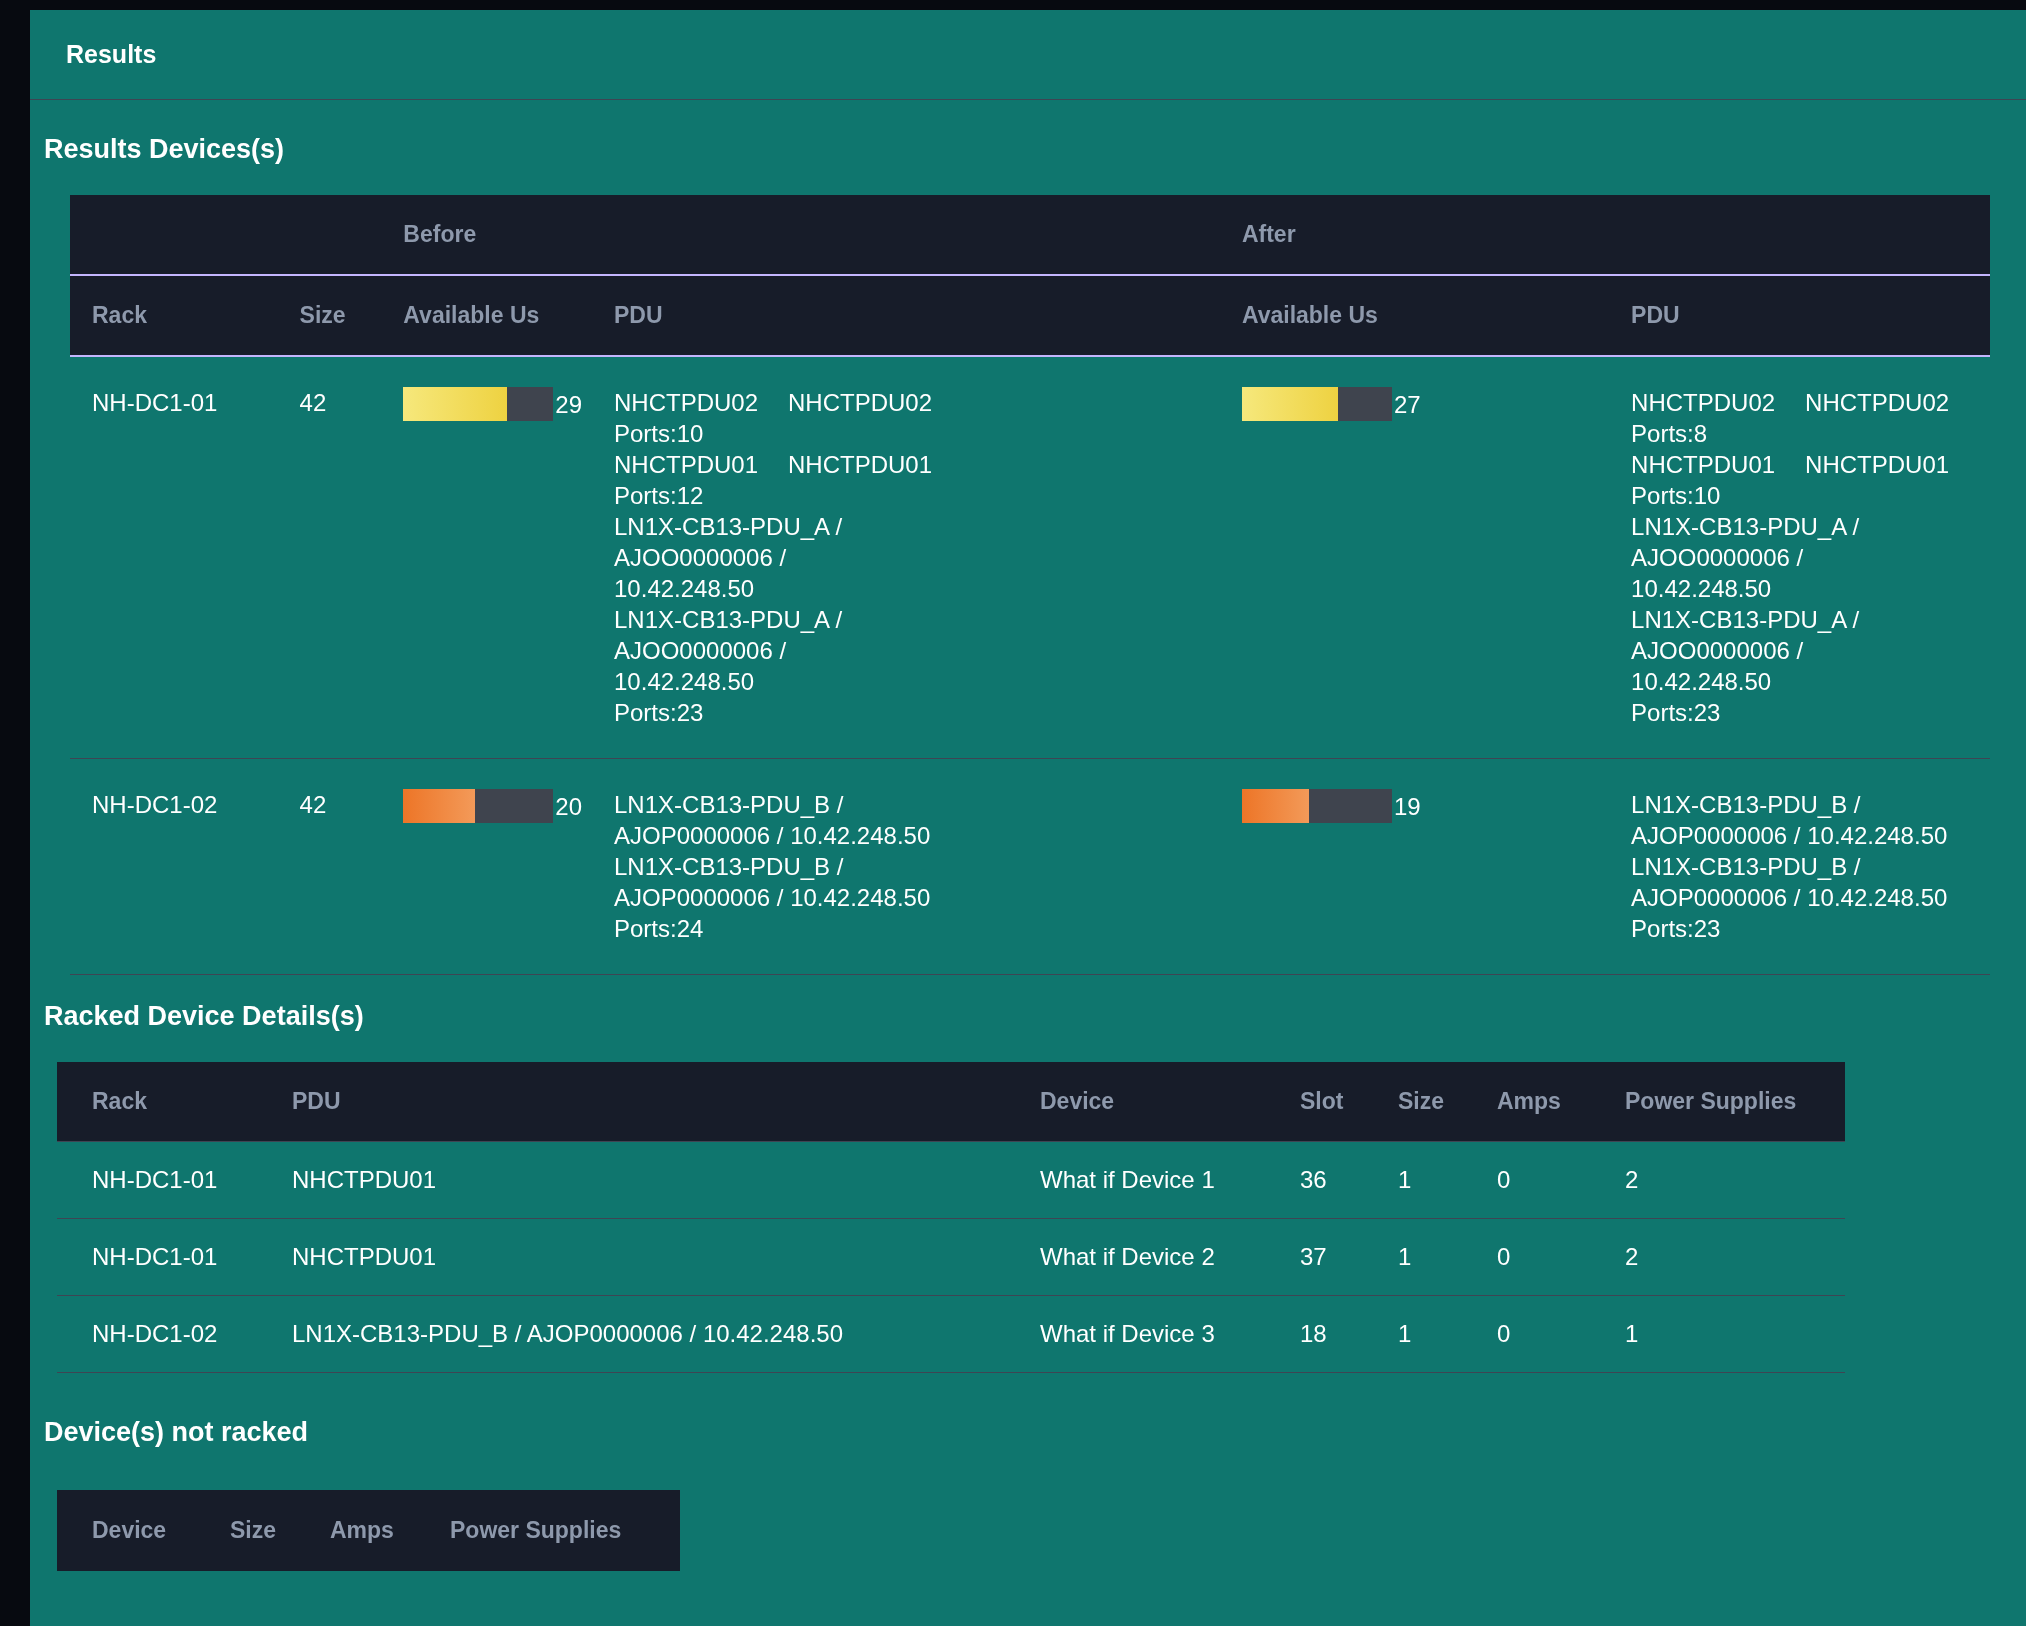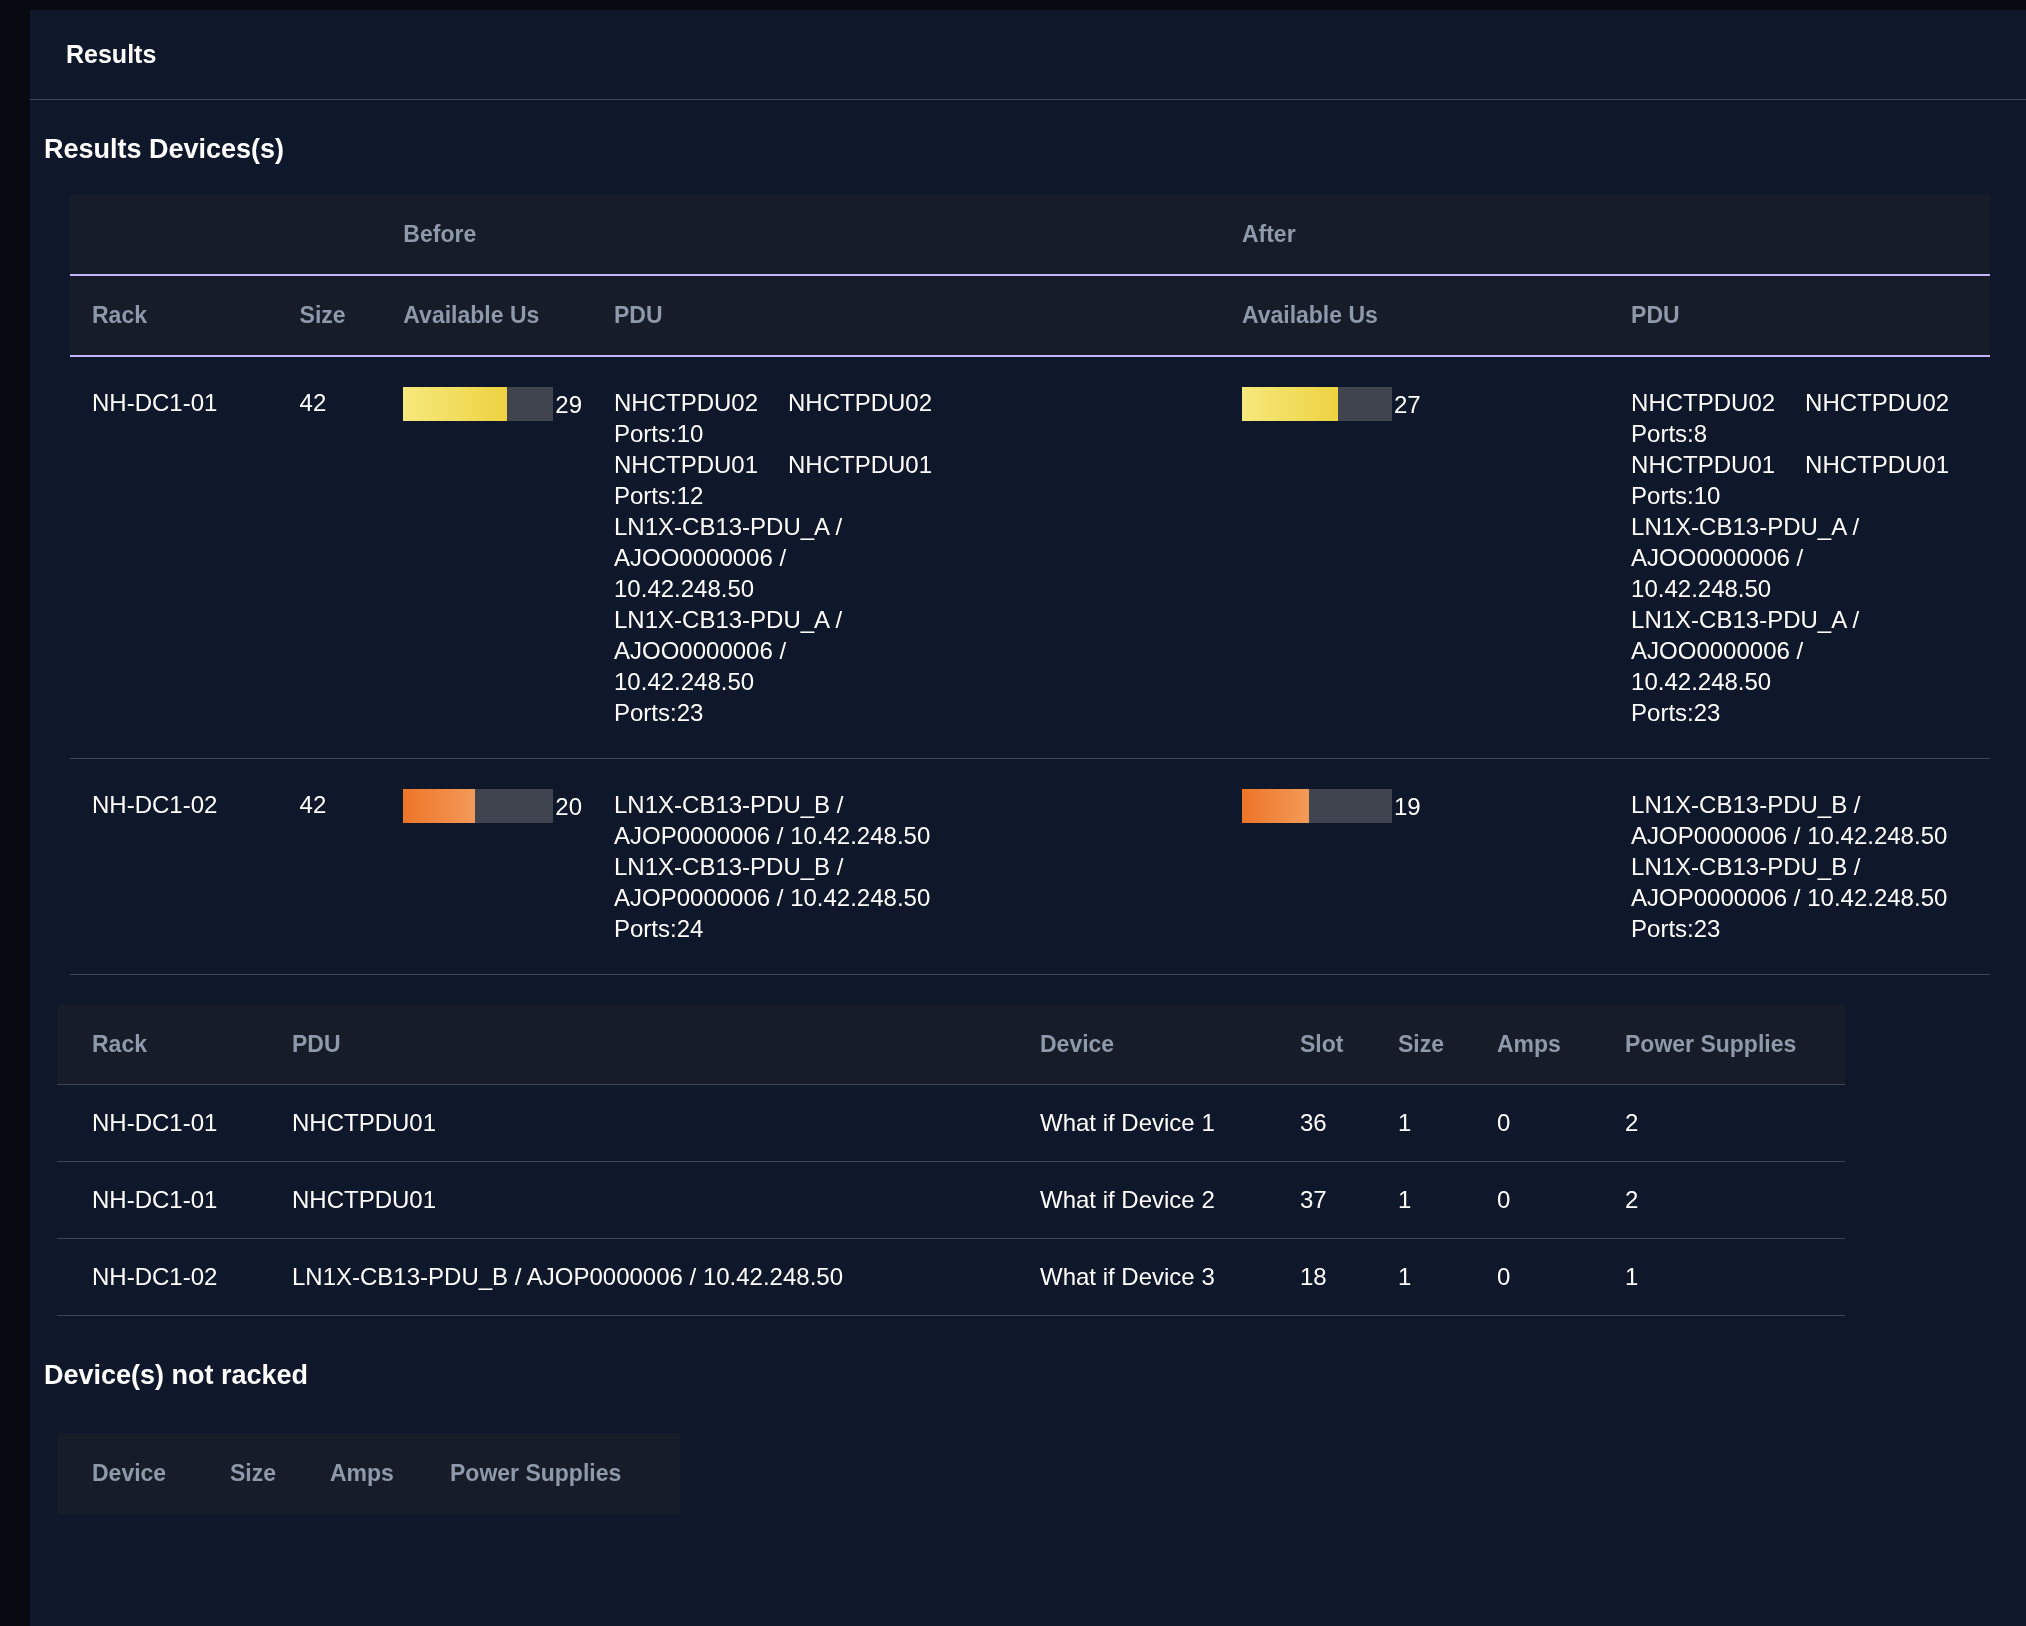--- a/index.html
+++ b/index.html
@@ -5,21 +5,21 @@
   * { box-sizing: border-box; margin: 0; padding: 0; }
   html, body { width: 2026px; height: 1626px; }
   body {
     background: #070a10;
     font-family: "Liberation Sans", sans-serif;
     color: #f4f6f9;
     overflow: hidden;
   }
   .page {
     margin: 10px 0 0 30px;
-    background: #0f172a;
+    background: #0f766e;
     height: 1616px;
   }
   .results-bar {
     height: 90px;
     display: flex;
     align-items: center;
     padding-left: 36px;
     border-bottom: 1px solid #3e4553;
     font-size: 25px;
     font-weight: bold;
@@ -266,20 +266,21 @@
                 <span></span>
               </div>
               <div class="pdu-ports">Ports:23</div>
             </div>
           </div>
         </td>
       </tr>
     </tbody>
   </table>
 
+  <div class="section-heading heading-details">Racked Device Details(s)</div>
 
   <table class="details-table">
     <colgroup>
       <col style="width:200px">
         <col style="width:748px">
         <col style="width:260px">
       <col style="width:98px">
         <col style="width:99px">
         <col style="width:128px">
         <col style="width:255px">

